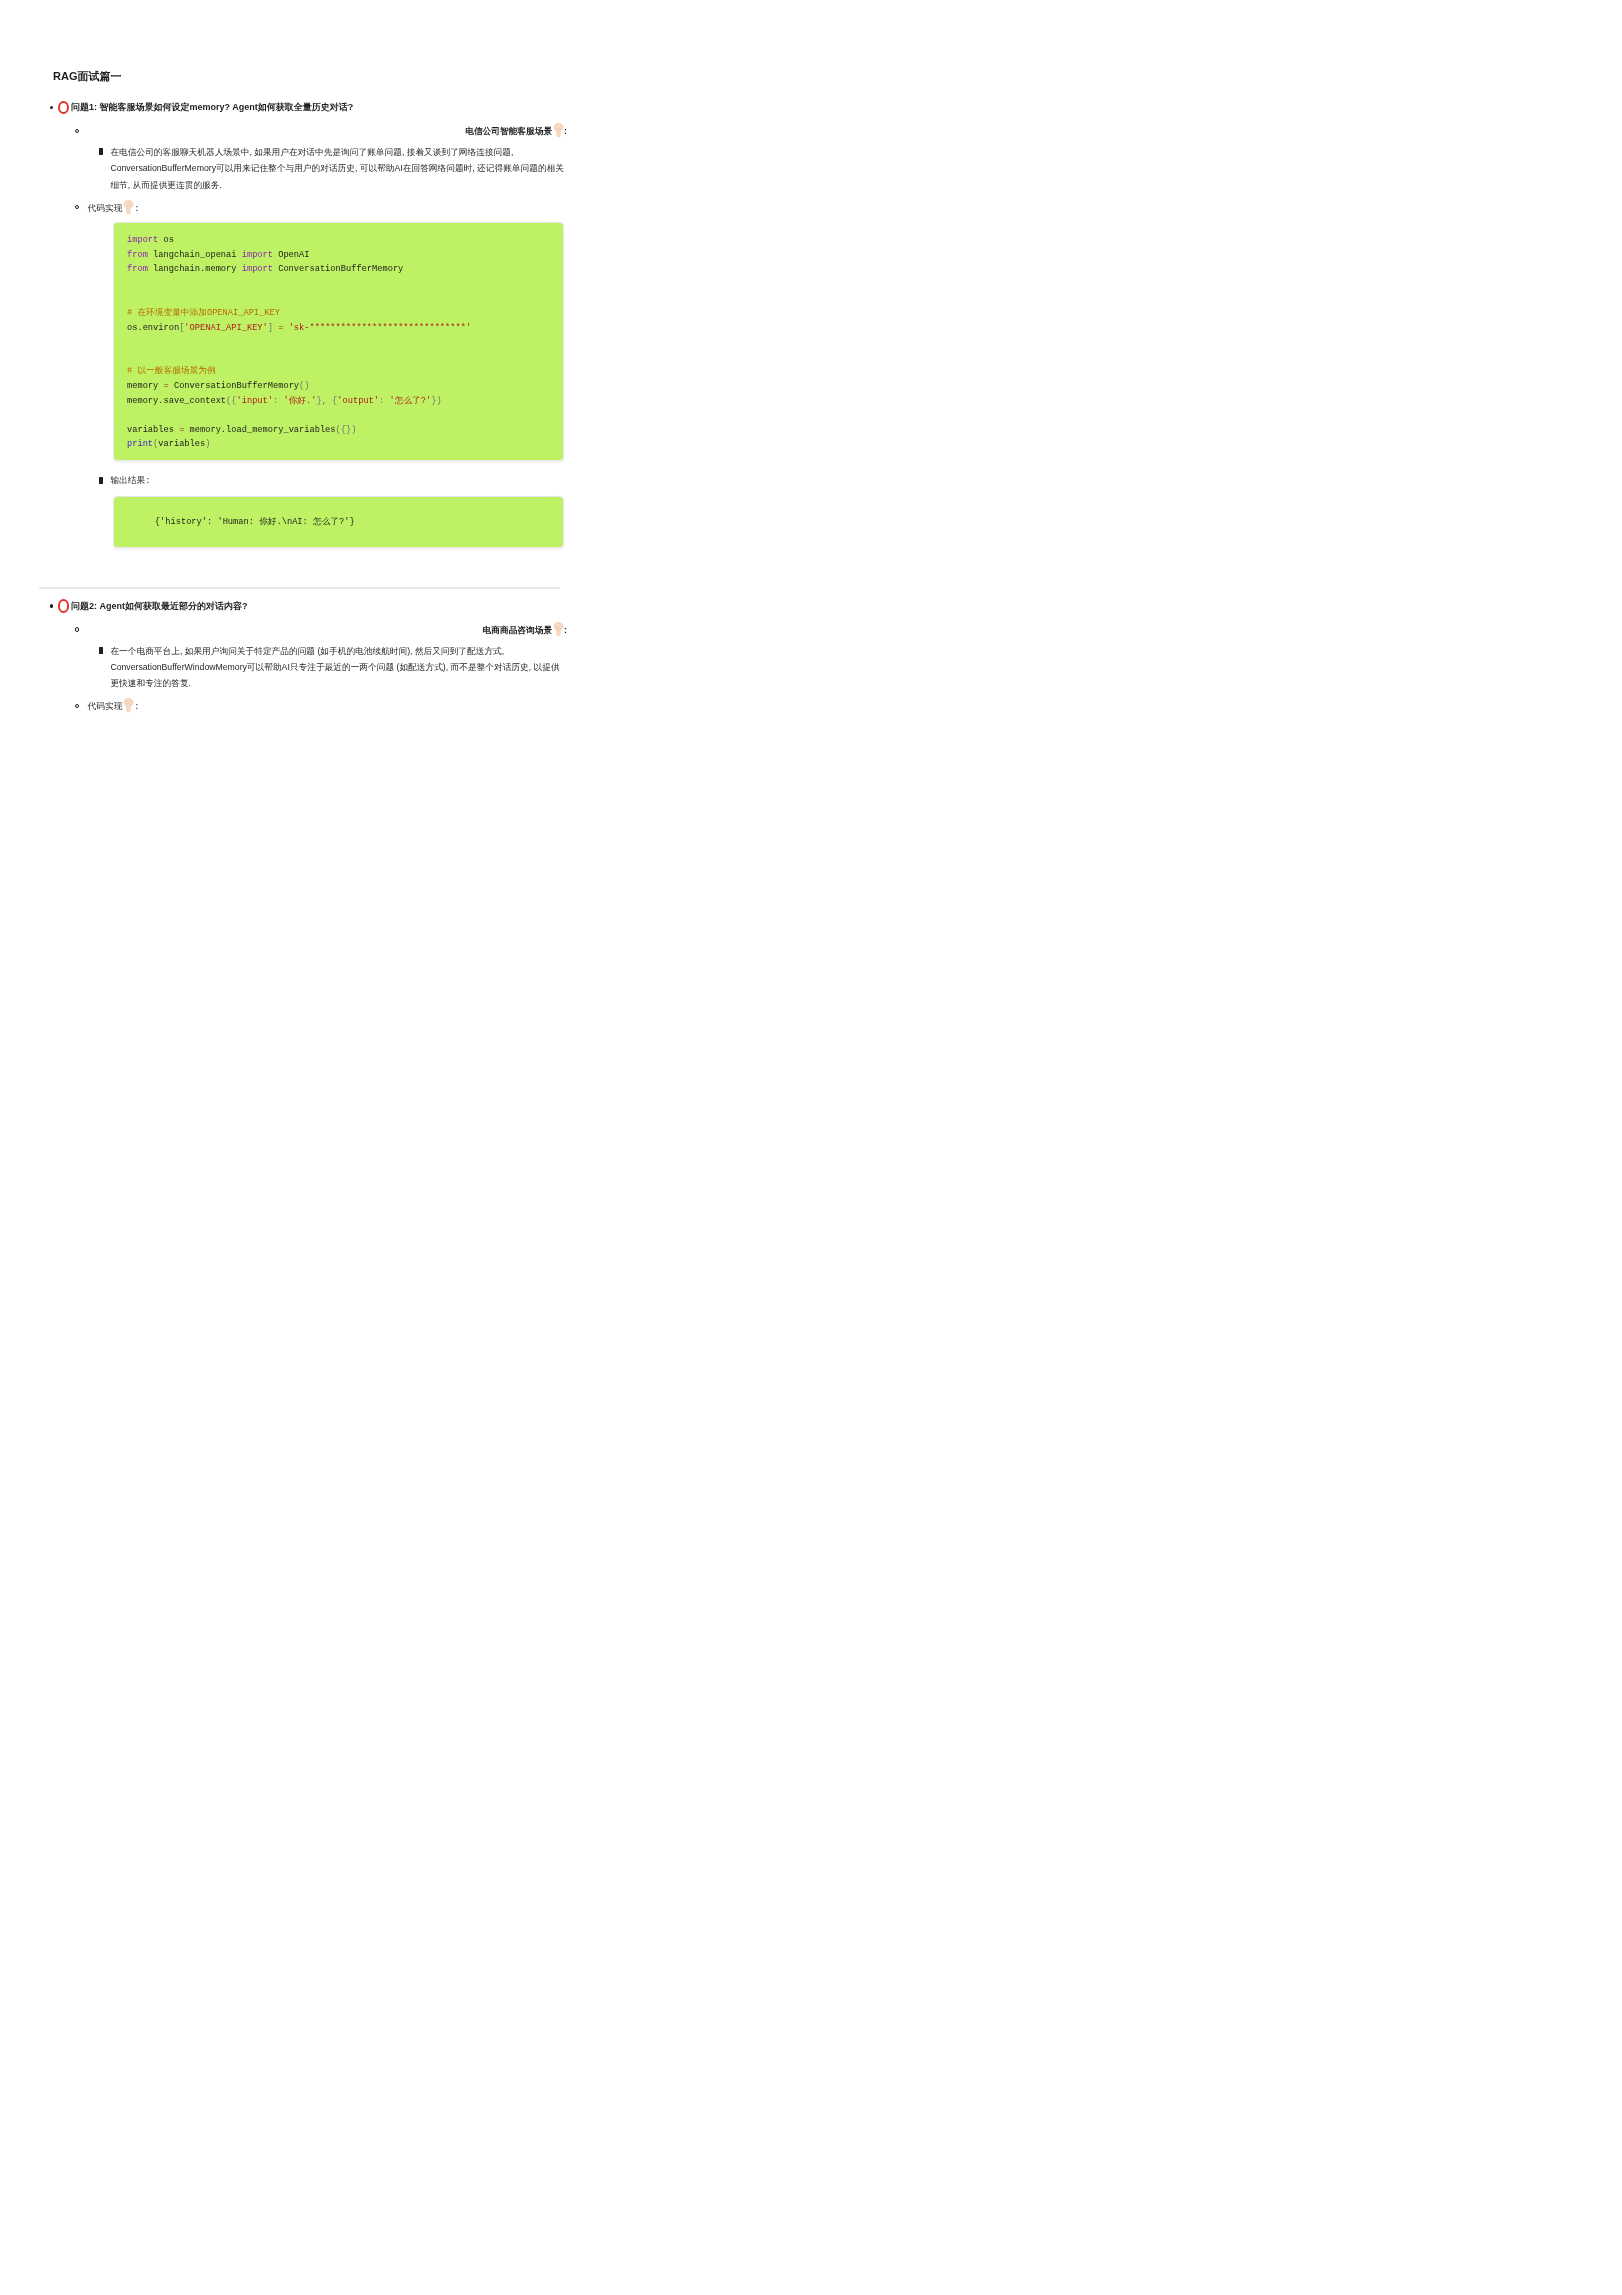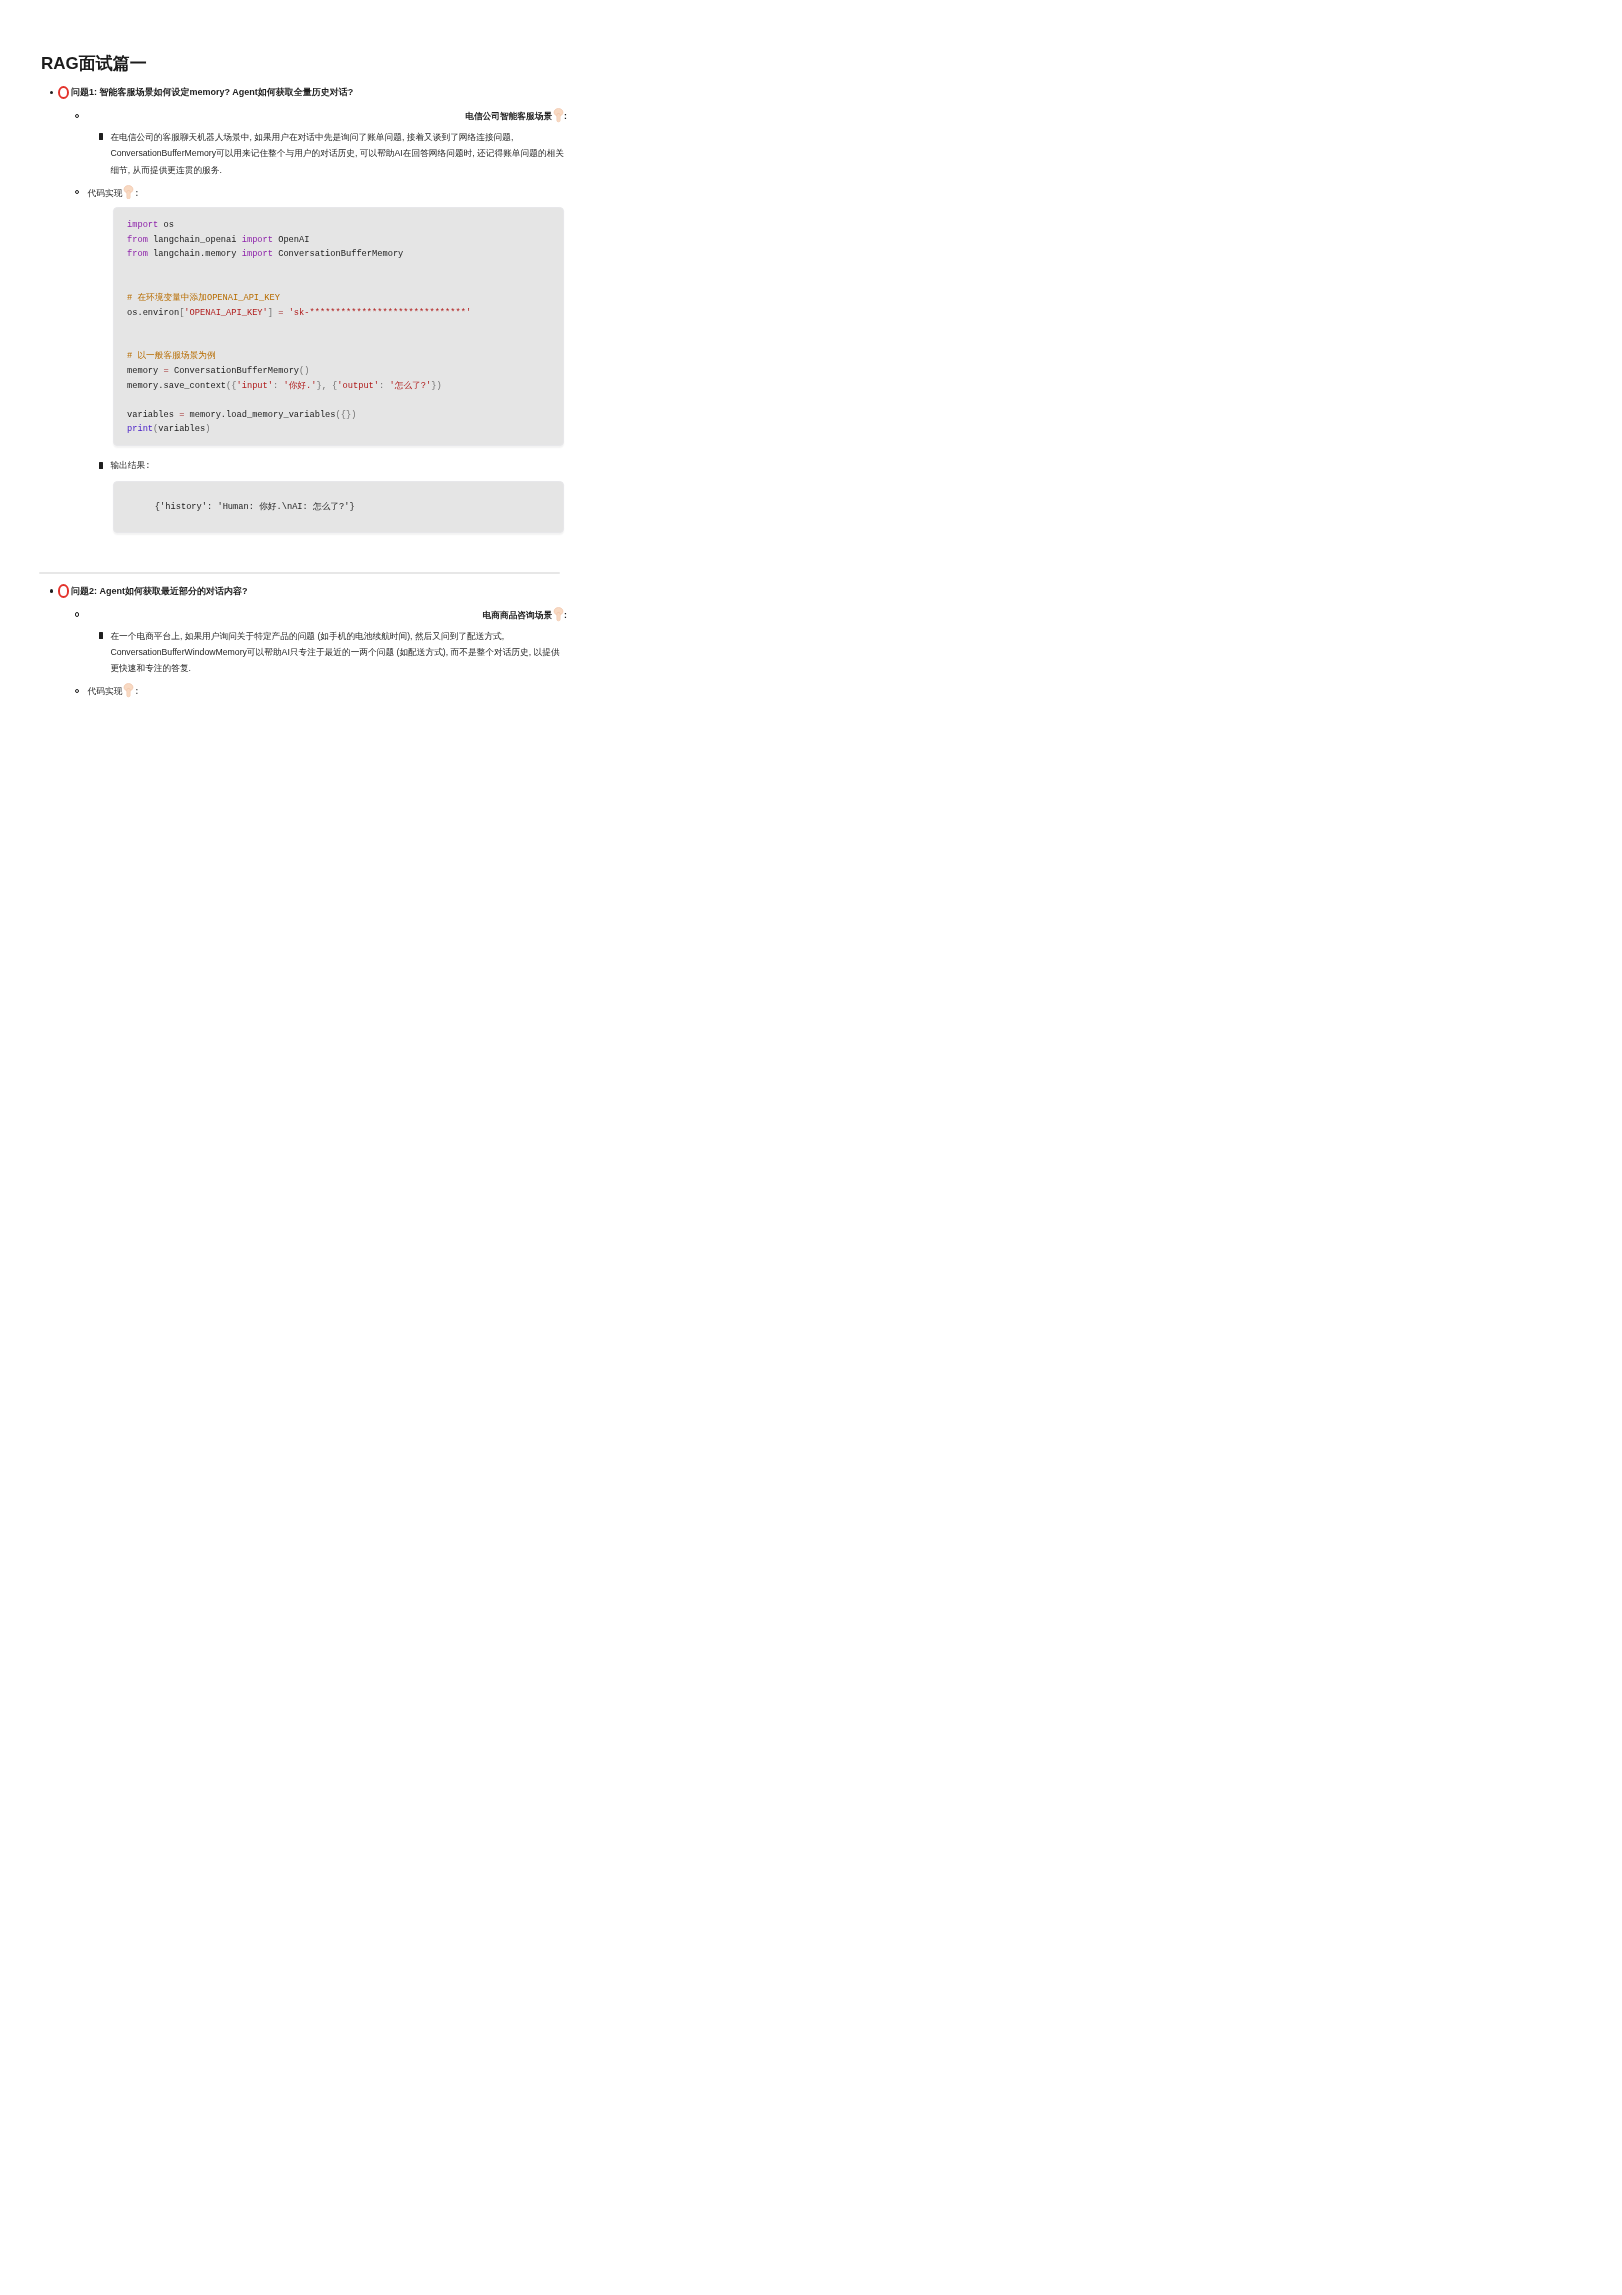--- a/index.html
+++ b/index.html
@@ -2,41 +2,41 @@
 <html style="--kw: #8e24aa; --str: #b01c1c; --com: #b76c00; --blt: #4a20c8; --op: #9d1f1f; --pun: #737373; --code-text: #1c1c1c; --divider: #e7e7e7; --ring: #e3322b;font-size:8.7px"><head>
 <meta charset="utf-8">
 <style>
   html,body{margin:0;padding:0;background:#ffffff;}
   .page{
     width:600px;min-height:848px;box-sizing:border-box;
     padding:0 33px 22px 41px;
     font-family:"Liberation Sans",sans-serif;
     color:#1f1f1f;font-size:8.7px;line-height:1.5;
   }
-  .doc-title{margin:0;padding-top:53px;font-size:17px;line-height:22px;font-weight:700;color:#1c1c1c;}
+  .doc-title{margin:12px;padding-top:53px;font-size:11px;line-height:22px;font-weight:700;color:#1c1c1c;}
   
   .row{display:flex;align-items:flex-start;}
   .l1{padding-left:8.7px;margin-top:9px;}
   .l2{padding-left:34px;}
   .l3{padding-left:58px;}
   .disc{width:3.8px;height:3.8px;border-radius:50%;background:#1f1f1f;flex:0 0 auto;margin:6.5px 4.4px 0 0;}
   .circ{width:4.4px;height:4.4px;border-radius:50%;border:0.9px solid #1f1f1f;background:#fff;flex:0 0 auto;margin:5.5px 8.2px 0 0;box-sizing:border-box;}
   .sq{width:3.8px;height:7px;background:#1f1f1f;flex:0 0 auto;margin:4.4px 7.6px 0 0;border-radius:0.5px;}
   .q-text{font-weight:700;font-size:9px;line-height:16.4px;}
   .b-label{font-weight:700;line-height:16.4px;}
   .r-label{font-weight:400;line-height:16.4px;font-family:Liberation Mono, monospace;}
   .para{line-height:16.4px;max-width:458px;}
   .colon{font-weight:inherit;}
   
   .ring{display:inline-block;width:11.5px;height:13.6px;border:2.5px solid var(--ring,#e3322b);border-radius:50%;box-sizing:border-box;vertical-align:-2.7px;margin-right:1.6px;background:transparent;flex:0 0 auto;margin-top:1.6px;}
   .hand{display:inline-block;vertical-align:-3.8px;margin:0 0.5px;}
   
   .codebox{
     box-sizing:border-box;width:451px;margin-left:72px;margin-top:5.5px;
-    background:#e5e5e5;border:0.5px solid #e7e7ea;border-radius:4.4px;
+    background:#bef264;border:0.5px solid #e7e7ea;border-radius:4.4px;
     box-shadow:0 1.1px 1.6px rgba(0,0,0,0.05);
     padding:9.8px 13px 7.6px 13px;
     font-family:"Liberation Mono","DejaVu Sans Mono",monospace;
     font-size:8.7px;line-height:14.6px;color:var(--code-text,#1c1c1c);
     white-space:pre;overflow:hidden;
   }
   .outbox{padding:7px 20px;line-height:12px;}
   .code-line{min-height:14.6px;}
   .tok-k{color:var(--kw,#8e24aa);}
   .tok-s{color:var(--str,#b01c1c);}

